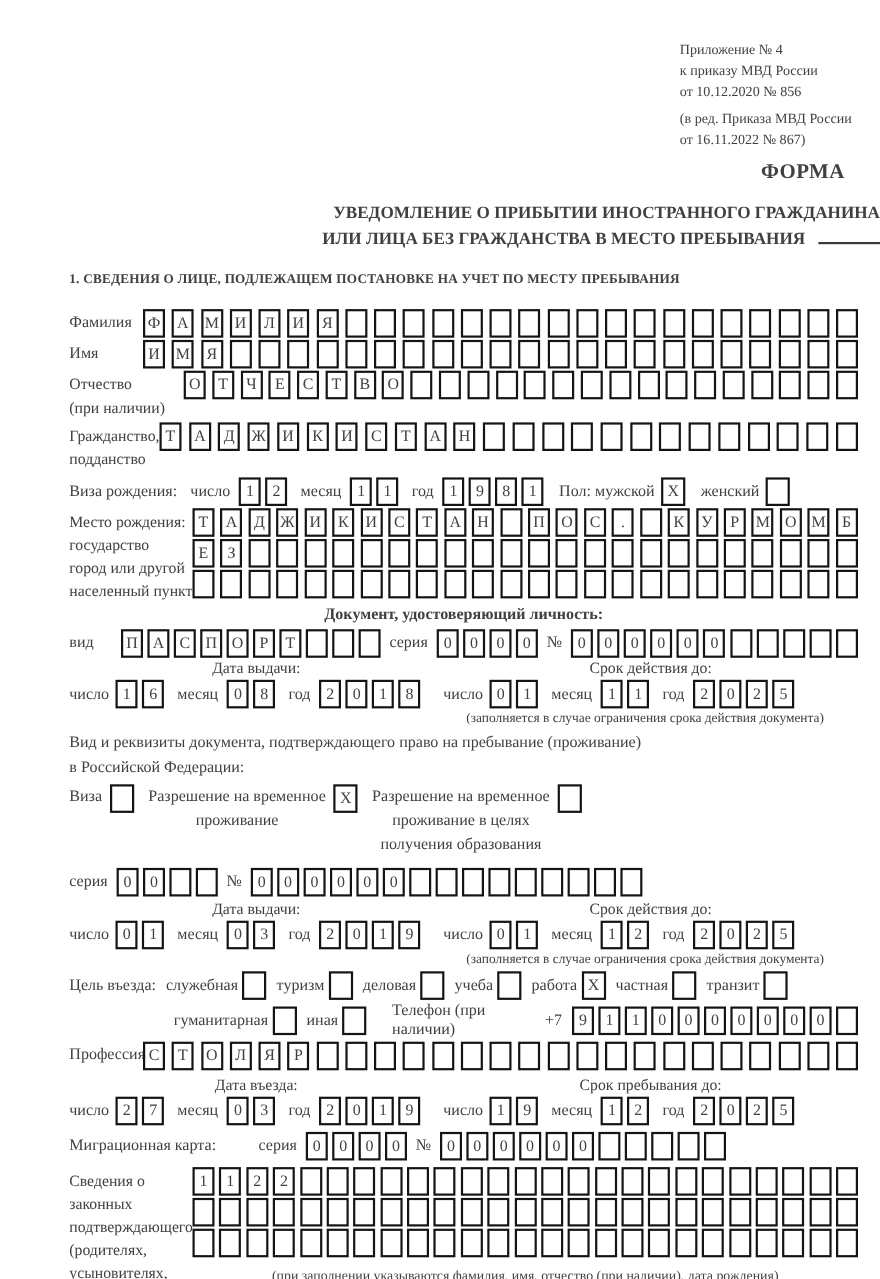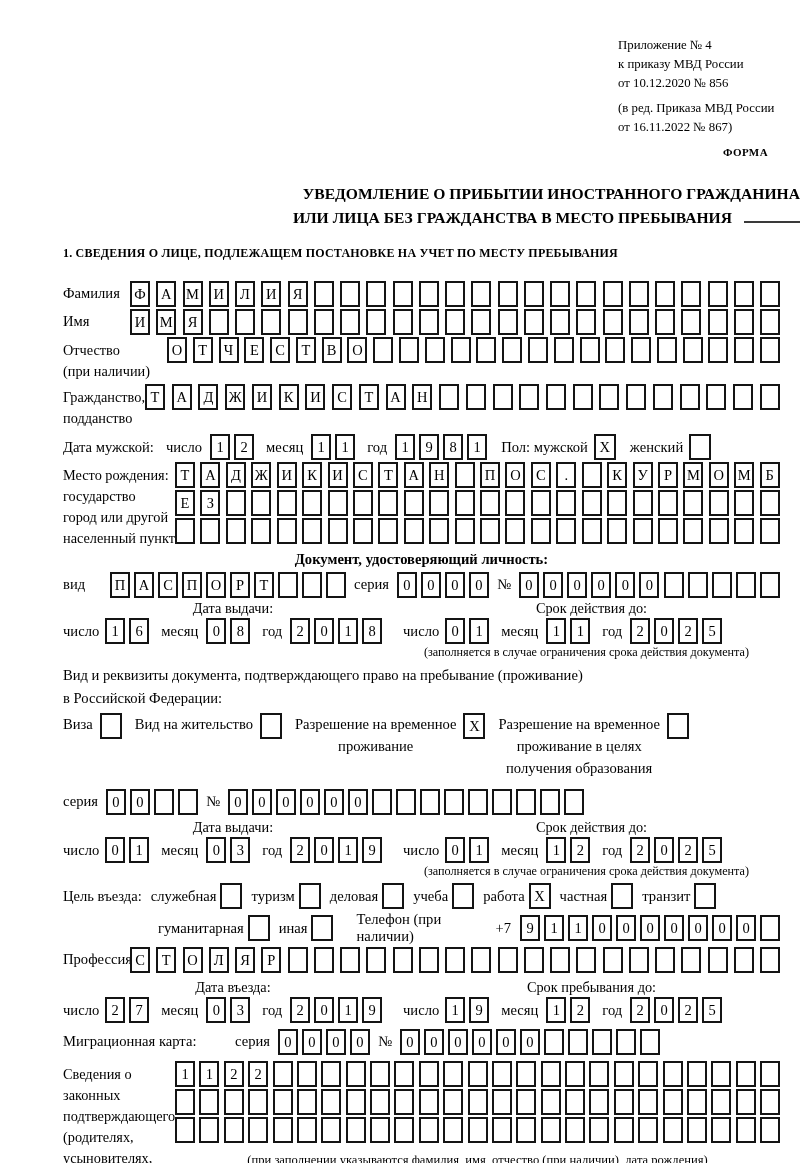--- a/index.html
+++ b/index.html
@@ -1,25 +1,25 @@
 <!DOCTYPE html>
 <html><head>
 <meta charset="utf-8">
 <style>
   * { box-sizing: border-box; margin: 0; padding: 0; }
   body { background: #ffffff; }
   .page {
     position: relative; width: 800px; height: 1163px; background: #ffffff;
-    font-family: "Liberation Serif", "DejaVu Serif", serif; color: #000000;
+    font-family: "Liberation Serif", "DejaVu Serif", serif; color: #404040;
     font-size: 14.6px; overflow: hidden;
   }
   
   .appendix { position: absolute; left: 618px; top: 36px; font-size: 12.8px; line-height: 1.5; }
   .amend { margin-top: 5px; }
-  .forma { position: absolute; top: 146px; right: 32px; font-weight: bold; font-size: 11px; letter-spacing: .4px; }
+  .forma { position: absolute; top: 146px; right: 32px; font-weight: bold; font-size: 19px; letter-spacing: .4px; }
   
   .title { position: absolute; top: 182px; left: 0; width: 100%; text-align: right; font-weight: bold; font-size: 15.6px; line-height: 1.55; }
   .blank { display: inline-block; width: 56px; height: 13px; border-bottom: 2.5px solid #3a3a3a; margin-left: 12px; }
   
   .main { position: absolute; left: 63px; top: 246px; width: 717px; }
   .sect { font-weight: bold; font-size: 12px; letter-spacing: .2px; margin-bottom: 20px; white-space: nowrap; }
   .frow { display: flex; align-items: flex-start; margin-bottom: 2px; }
   .flabel { flex-shrink: 0; padding-top: 4px; }
   .w67 { width: 67px; } .w104 { width: 104px; } .w82 { width: 82px; } .w112 { width: 112px; }
   .labels-col { flex-shrink: 0; line-height: 21px; font-size: 14.3px; padding-top: 3px; }
@@ -204,21 +204,21 @@
           <span class="cell"></span>
           <span class="cell"></span>
           <span class="cell"></span>
           <span class="cell"></span>
           <span class="cell"></span>
         </span>
     </div>
 
     <div class="frow">
       <span class="ig">
-        <span>Дата мужской:</span>
+        <span>Виза рождения:</span>
         <span class="dl">число</span>
         <span class="cells">
             <span class="cell">1</span>
             <span class="cell">2</span>
           </span>
         <span class="dl">месяц</span>
         <span class="cells">
             <span class="cell">1</span>
             <span class="cell">1</span>
           </span>
@@ -425,26 +425,20 @@
     </div>
 
     <div class="permit">
       <span class="popt">
         <span class="ptxt">Виза</span>
         <span class="cells cb">
             <span class="cell"></span>
           </span>
       </span>
       <span class="popt">
-        <span class="ptxt">Вид на жительство</span>
-        <span class="cells cb">
-            <span class="cell"></span>
-          </span>
-      </span>
-      <span class="popt">
         <span class="ptxt">
           <span>Разрешение на временное</span><br>
           <span>проживание</span>
         </span>
         <span class="cells cb">
             <span class="cell">X</span>
           </span>
       </span>
       <span class="popt">
         <span class="ptxt">

